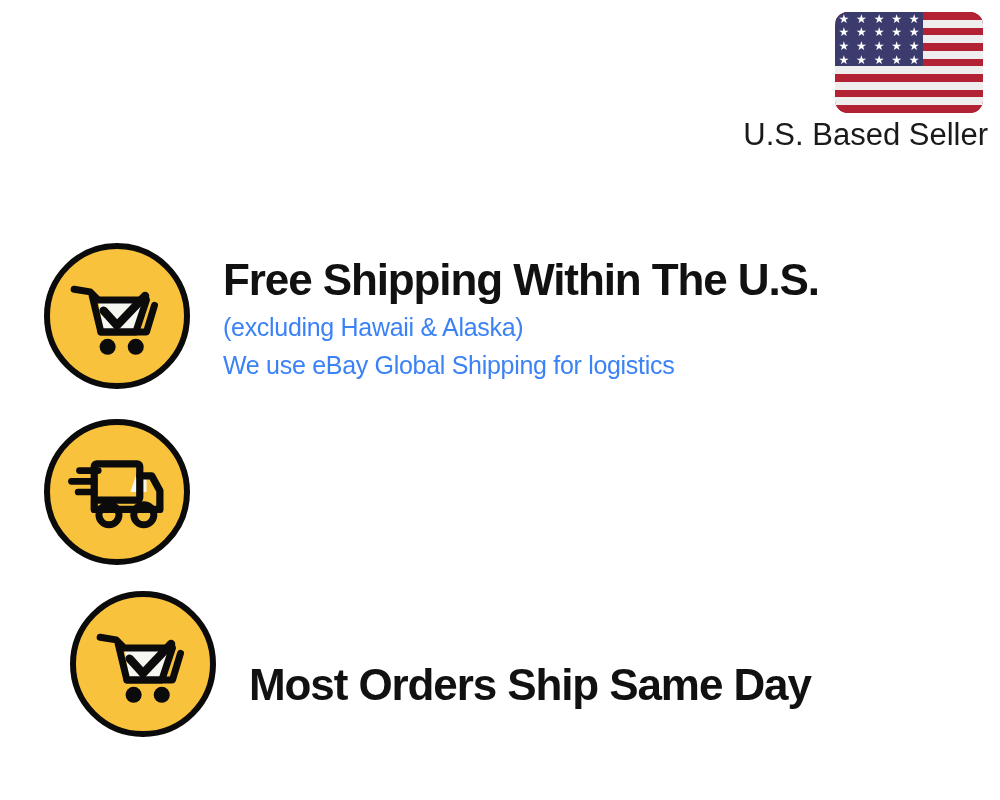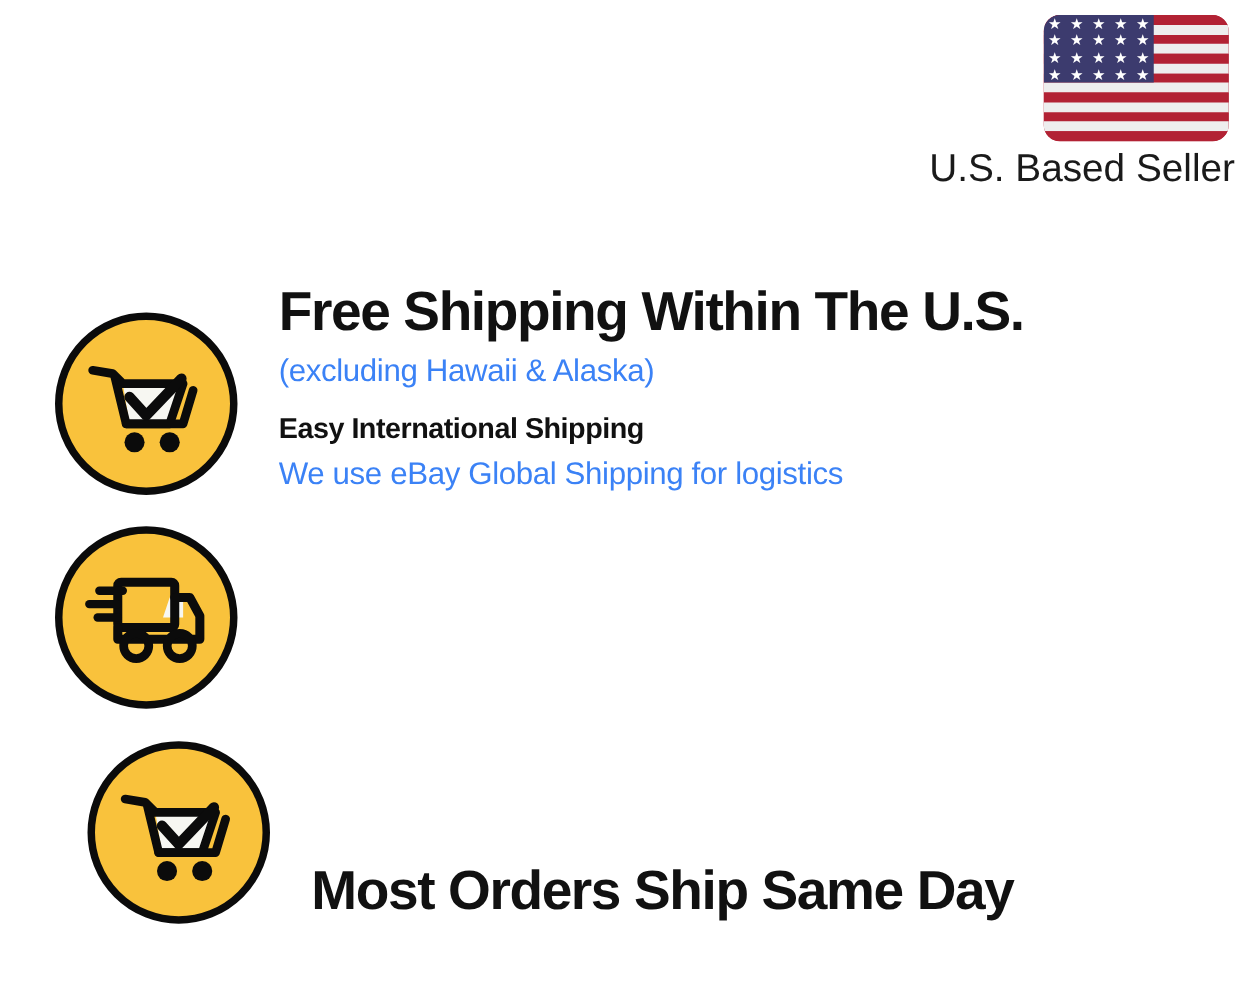--- a/index.html
+++ b/index.html
@@ -140,21 +140,21 @@
     position: absolute;
     left: 0;
     top: 236px;
     width: 1000px;
   }
   .feature-row {
     position: absolute;
     left: 0;
     width: 1000px;
     display: flex;
-    align-items: flex-end;
+    align-items: center;
   }
   .feature-row.row-0 { top: 0px;   height: 160px; }
   .feature-row.row-1 { top: 181px; height: 150px; }
   .feature-row.row-2 { top: 353px; height: 150px; padding-left: 26px; }
 
   .badge {
     position: relative;
     flex: 0 0 auto;
     margin-left: 44px;
     width: 146px;
@@ -268,21 +268,20 @@
         <path d="M18,30 L30,32 L36,38 L72,38 L64,62 L38,62 L31,33" fill="none" stroke="#0b0b0b" stroke-width="5.2" stroke-linecap="round" stroke-linejoin="round"></path>
         <path d="M38,62 L72,62 L78,42" fill="none" stroke="#0b0b0b" stroke-width="5.2" stroke-linecap="round" stroke-linejoin="round"></path>
         <path d="M40,46 L50,57 L71,35" fill="none" stroke="#0b0b0b" stroke-width="6.2" stroke-linecap="round" stroke-linejoin="round"></path>
         <circle cx="43" cy="73" r="6" fill="#0b0b0b"></circle>
         <circle cx="64" cy="73" r="6" fill="#0b0b0b"></circle>
       </svg>
     </div>
     <div class="feature-text">
       <p class="headline">Free Shipping Within The U.S.</p>
       <p class="sub-regular">(excluding Hawaii &amp; Alaska)</p>
-      <p class="sub-bold">Easy International Shipping</p>
       <p class="sub-regular last">We use eBay Global Shipping for logistics</p>
     </div>
   </div>
 
   <div class="feature-row row-1">
     <div class="badge">
       <svg viewBox="0 0 100 100" aria-hidden="true">
         <polygon points="64,38 72,38 72,50 60,50" fill="#f7f7f2"></polygon>
         <rect x="33" y="29" width="34" height="27" rx="2" fill="none" stroke="#0b0b0b" stroke-width="5.4" stroke-linejoin="round"></rect>
         <path d="M67,38 L76,38 L82,49 L82,63 L33,63 L33,56" fill="none" stroke="#0b0b0b" stroke-width="5.4" stroke-linecap="round" stroke-linejoin="round"></path>

